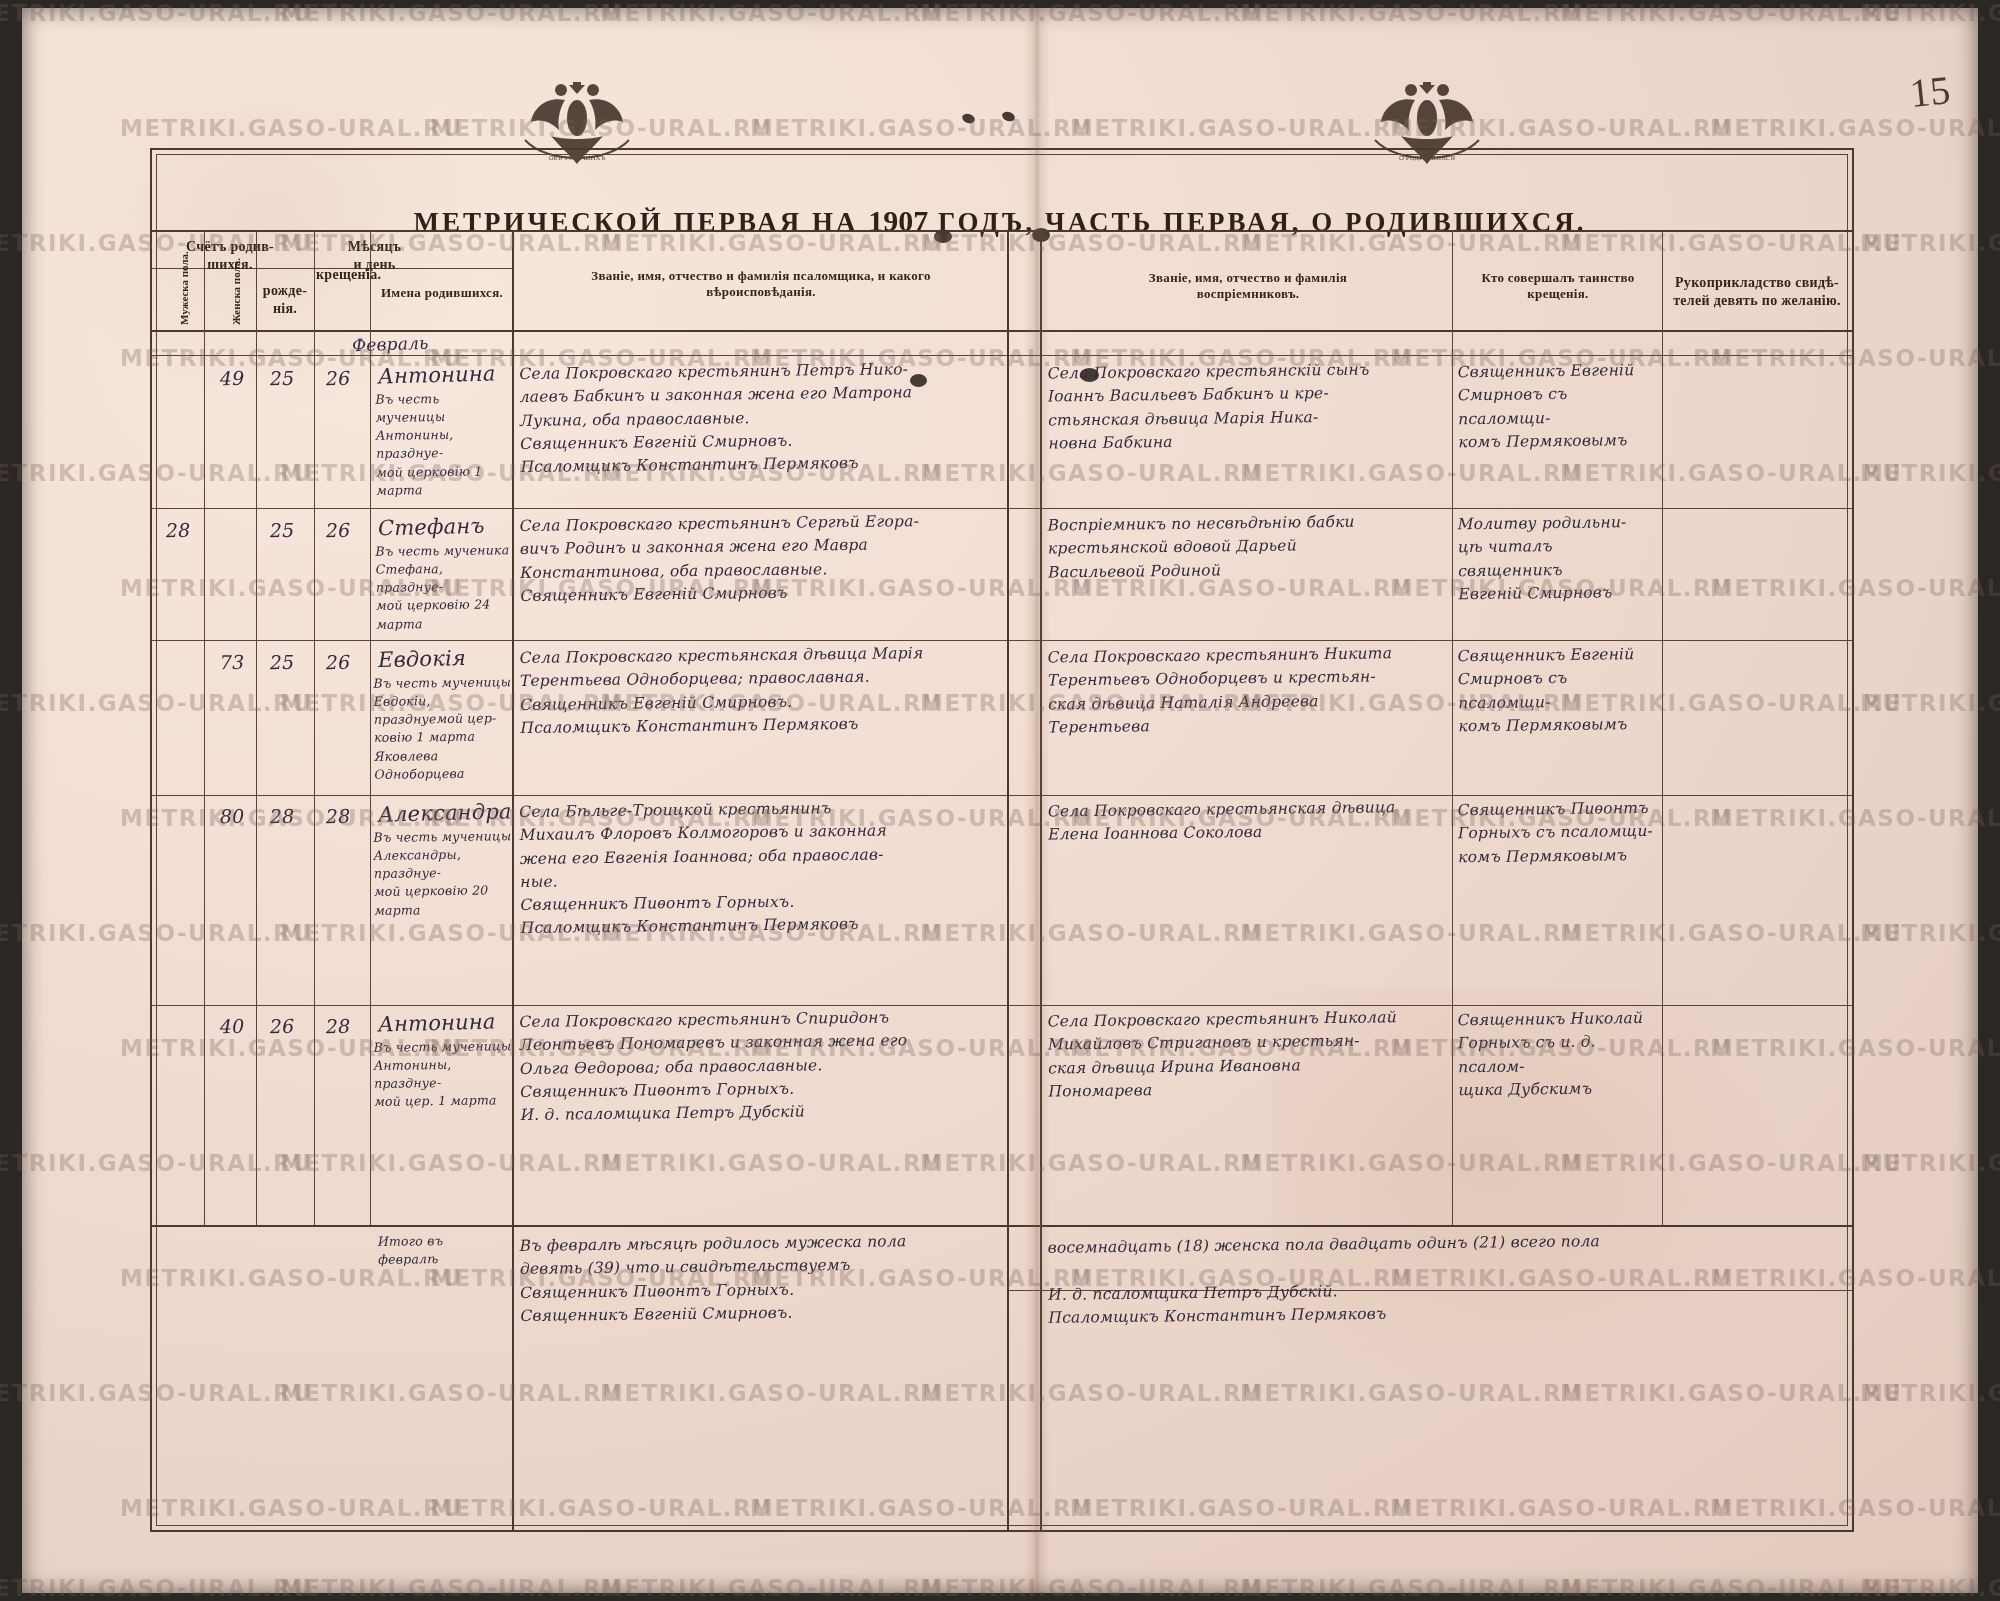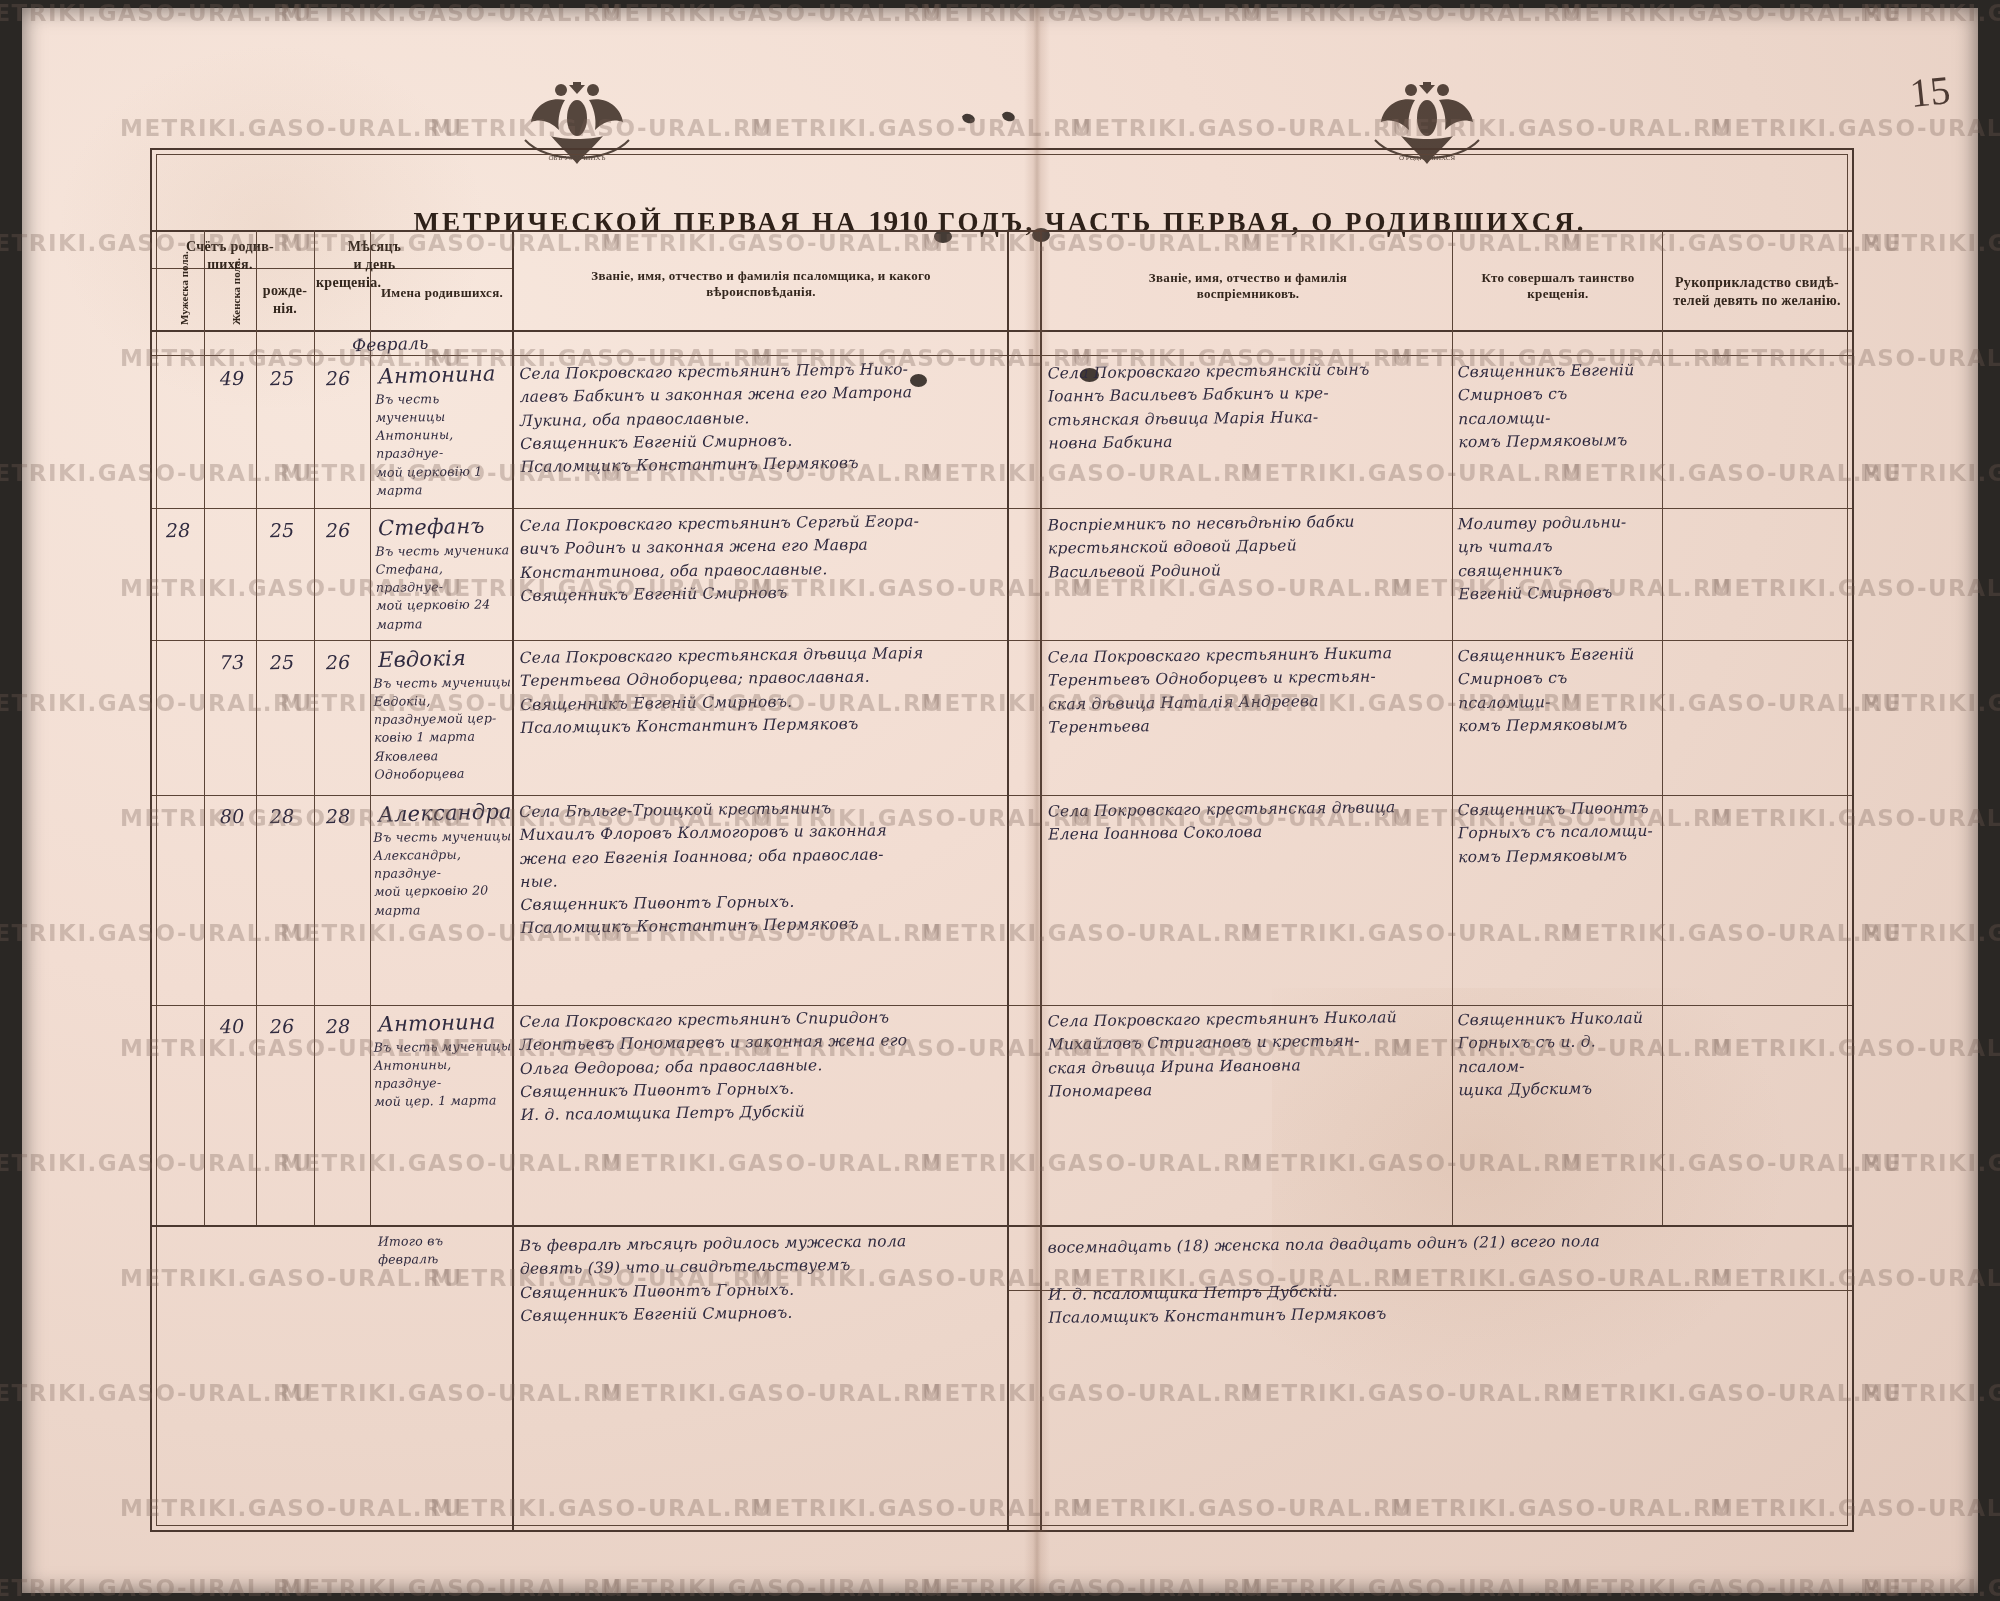--- a/index.html
+++ b/index.html
@@ -236,21 +236,21 @@
         <path d="M34 58 C44 70 54 78 60 86 C66 78 76 70 86 58 C74 62 46 62 34 58z"></path>
       </g>
       <g fill="none" stroke="#3a2b22" stroke-width="2">
         <path d="M8 62 C30 86 90 86 112 62"></path>
       </g>
       <text x="60" y="82" font-size="7" text-anchor="middle" fill="#3a2b22" font-family="'Liberation Serif',serif">О РОДИВШИХСЯ</text>
     </svg>
 
     <div id="title">
       <span>МЕТРИЧЕСКОЙ ПЕРВАЯ НА</span>
-      <span class="yr">1910</span>
+      <span class="yr">1907</span>
       <span>ГОДЪ, ЧАСТЬ ПЕРВАЯ, О РОДИВШИХСЯ.</span>
     </div>
 
     <div id="form">
       <div class="inner-border"></div>
 
       <div class="hline thick" style="left:0;top:80px;width:1700px;"></div>
       <div class="hline" style="left:0;top:118px;width:360px;"></div>
       <div class="hline thick" style="left:0;top:180px;width:1700px;"></div>
       <div class="hline" style="left:0;top:205px;width:1700px;"></div>
@@ -275,21 +275,21 @@
 шихся.</div>
       <div class="colhead small" style="left:165px;top:88px;width:115px;white-space:pre-line;">Мѣсяцъ
 и день</div>
 
       <div class="rot" style="left:26px;top:175px;">Мужеска
 пола.</div>
       <div class="rot" style="left:78px;top:175px;">Женска
 пола.</div>
       <div class="colhead small" style="left:106px;top:132px;width:54px;white-space:pre-line;">рожде-
 нія.</div>
-      <div class="colhead small" style="left:164px;top:124px;width:54px;white-space:pre-line;">крещеніа.</div>
+      <div class="colhead small" style="left:164px;top:116px;width:54px;white-space:pre-line;">крещеніа.</div>
 
       <div class="colhead" style="left:222px;top:135px;width:136px;">Имена родившихся.</div>
       <div class="colhead" style="left:366px;top:118px;width:486px;white-space:pre-line;">Званіе, имя, отчество и фамилія псаломщика, и какого
 вѣроисповѣданія.</div>
       <div class="colhead" style="left:894px;top:120px;width:404px;white-space:pre-line;">Званіе, имя, отчество и фамилія
 воспріемниковъ.</div>
       <div class="colhead" style="left:1304px;top:120px;width:204px;white-space:pre-line;">Кто совершалъ таинство
 крещенія.</div>
       <div class="colhead small" style="left:1514px;top:124px;width:182px;white-space:pre-line;">Рукоприкладство свидѣ-
 телей девять по желанію.</div>

